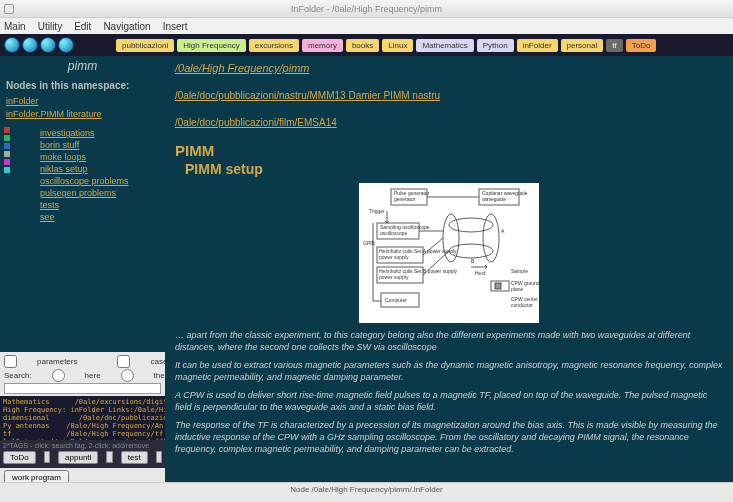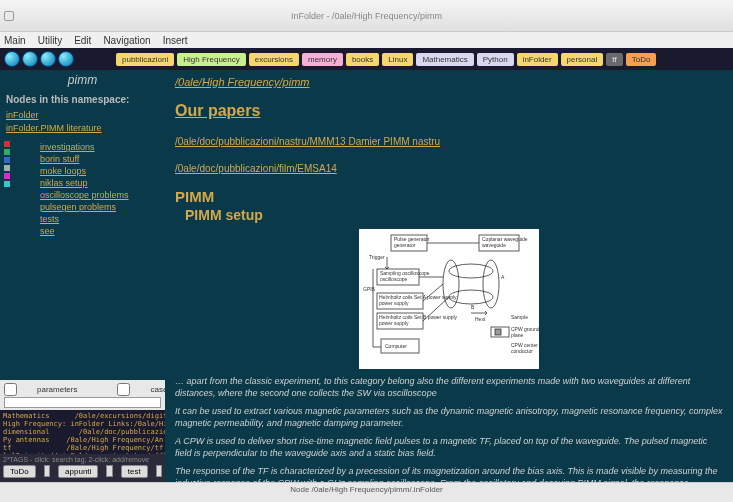--- a/index.html
+++ b/index.html
@@ -1,17 +1,17 @@
 <!DOCTYPE html>
 <html><head>
 <meta charset="utf-8">
 <style>
 * { margin:0; padding:0; box-sizing:border-box; font-family:Arial,sans-serif; }
 body { width:733px; height:502px; background:#e8e8e8; overflow:hidden; font-size:10px; }
-.titlebar { height:32px; background:linear-gradient(#f5f5f5,#e0e0e0); display:flex; align-items:center; justify-content:center; font-size:9px; color:#888; border-bottom:1px solid #ccc; position:relative; }
+.titlebar { height:18px; background:linear-gradient(#f5f5f5,#e0e0e0); display:flex; align-items:center; justify-content:center; font-size:9px; color:#888; border-bottom:1px solid #ccc; position:relative; }
 .titlebar .winbtn { position:absolute; left:4px; width:10px; height:10px; border:1px solid #999; border-radius:2px; }
 .menubar { height:16px; background:#f0f0f0; display:flex; align-items:center; padding:0 4px; gap:12px; font-size:10px; color:#333; }
 .menubar span { cursor:pointer; }
 .toolbar { height:22px; background:#1a1a2e; display:flex; align-items:center; padding:0 4px; gap:2px; }
 .toolbar .globe { width:16px; height:16px; background:radial-gradient(circle at 30% 30%,#8ef,#07a); border-radius:50%; border:1px solid #048; }
 .toolbar .tabstrip { display:flex; gap:3px; margin-left:40px;justify-content:space-between; }
 .toolbar .tab { padding:2px 6px; font-size:8px; border-radius:2px; cursor:pointer; }
 .toolbar .endicons { margin-left:auto; display:flex; gap:4px;margin-top:45px; }
 .toolbar .redcirc { width:14px; height:14px; background:#c00; border-radius:50%; }
 .toolbar .pp { font-size:9px; color:#333; background:#ddd; padding:1px 3px; }
@@ -121,20 +121,29 @@
     </div>
     <div style="flex:1"></div>
     <div class="params">
       <div class="row">
         <input type="checkbox" style="">
         <span>parameters</span>
         <span style="flex:1"></span>
         <input type="checkbox" style="">
         <span>case</span>
       </div>
+      <div class="row">
+        <span>Search:</span>
+        <input type="radio" style="">
+          <span>here</span>
+        <input type="radio" style="">
+          <span>there</span>
+        <input type="radio" style="">
+          <span>everywhere</span>
+      </div>
       <input type="text" style="width: 100%;">
     </div>
     <div class="code-area" style="white-space:pre">Mathematics      /0ale/excursions/digit
 High Frequency: inFolder Links:/0ale/High Fr
 dimensional       /0ale/doc/pubblicazioni
 Py antennas    /0ale/High Frequency/An
 tf             /0ale/High Frequency/tf
 lcl2-invited/ inFolder sopt-status/offheart
 tf5            /0ale/High Frequency/tf
 staging2K      /0ale/excursions/digit</div>
@@ -151,21 +160,20 @@
     </div>
     <div class="workprog">
       <button>work program</button>
       <div class="dd"></div>
     </div>
     <div class="addtag"><a>add new tag</a></div>
   </div>
 
   <div class="content">
     <a class="breadcrumb">/0ale/High Frequency/pimm</a>
-    <div class="h-our">Our papers</div>
     <a class="paper-link">/0ale/doc/pubblicazioni/nastru/MMM13 Damier PIMM nastru</a>
     <a class="paper-link">/0ale/doc/pubblicazioni/film/EMSA14</a>
     <div class="h-pimm">PIMM</div>
     <div class="h-setup">PIMM setup</div>
     <div class="diagram">
       <svg viewBox="0 0 180 140">
         <rect x="32" y="6" width="36" height="16"></rect>
           <text x="35" y="12">Pulse generator</text>
           <text x="35" y="18">generator</text>
         <rect x="120" y="6" width="40" height="16"></rect>

